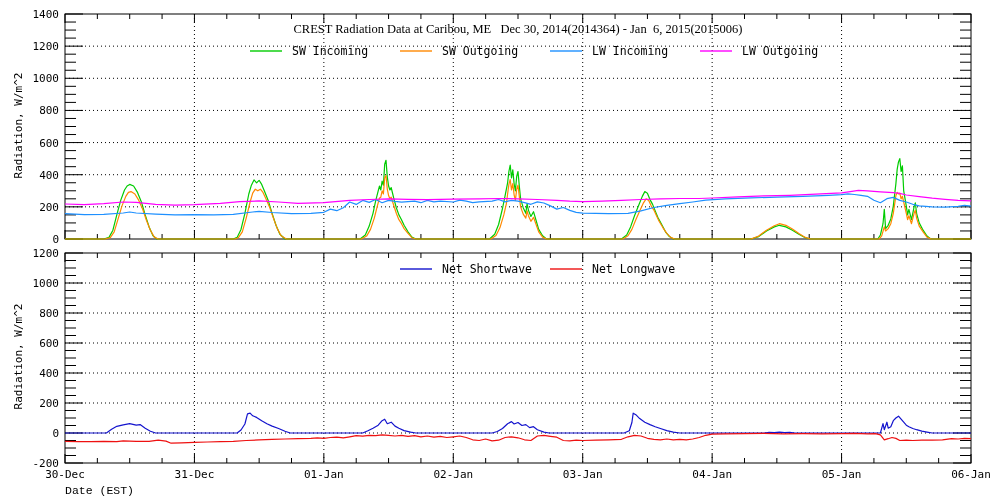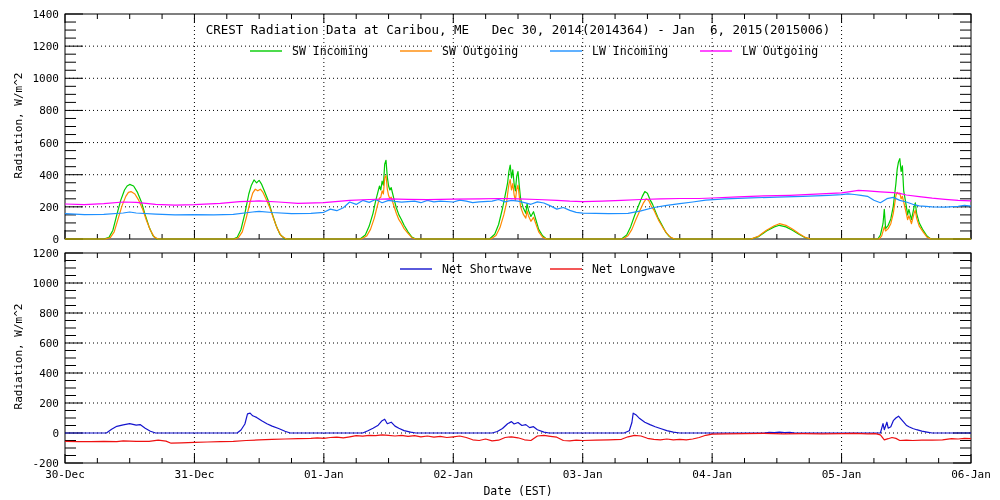--- a/index.html
+++ b/index.html
@@ -1,21 +1,21 @@
 <!DOCTYPE html>
 <html><head>
 <meta charset="utf-8">
 <style>
   html,body{margin:0;padding:0;background:#ffffff;}
   .canvas{position:relative;width:1000px;height:500px;background:#ffffff;
           font-family:"DejaVu Sans Mono", monospace;color:#000;overflow:hidden;}
   svg{position:absolute;left:0;top:0;}
   .chart-title{position:absolute;left:65px;width:906px;top:22px;text-align:center;
-               font-size:12.5px;letter-spacing:0px;white-space:pre;}
-  .x-axis-title{position:absolute;left:65px;width:906px;top:484px;text-align:center;font-size:11.5px;}
+               font-size:12.5px;letter-spacing:0px;white-space:pre;font-family:Liberation Serif, serif;}
+  .x-axis-title{position:absolute;left:65px;width:906px;top:484px;text-align:left;font-size:11.5px;font-family:Liberation Mono, monospace;}
   .y-axis-title{position:absolute;width:220px;text-align:center;font-size:11px;
                 transform:rotate(-90deg);}
   .y-title-1{left:-92px;top:119px;}
   .y-title-2{left:-92px;top:350px;}
   text{font-family:"DejaVu Sans Mono", monospace;fill:#000;}
 </style>
 </head>
 <body>
 
 <div class="canvas">

